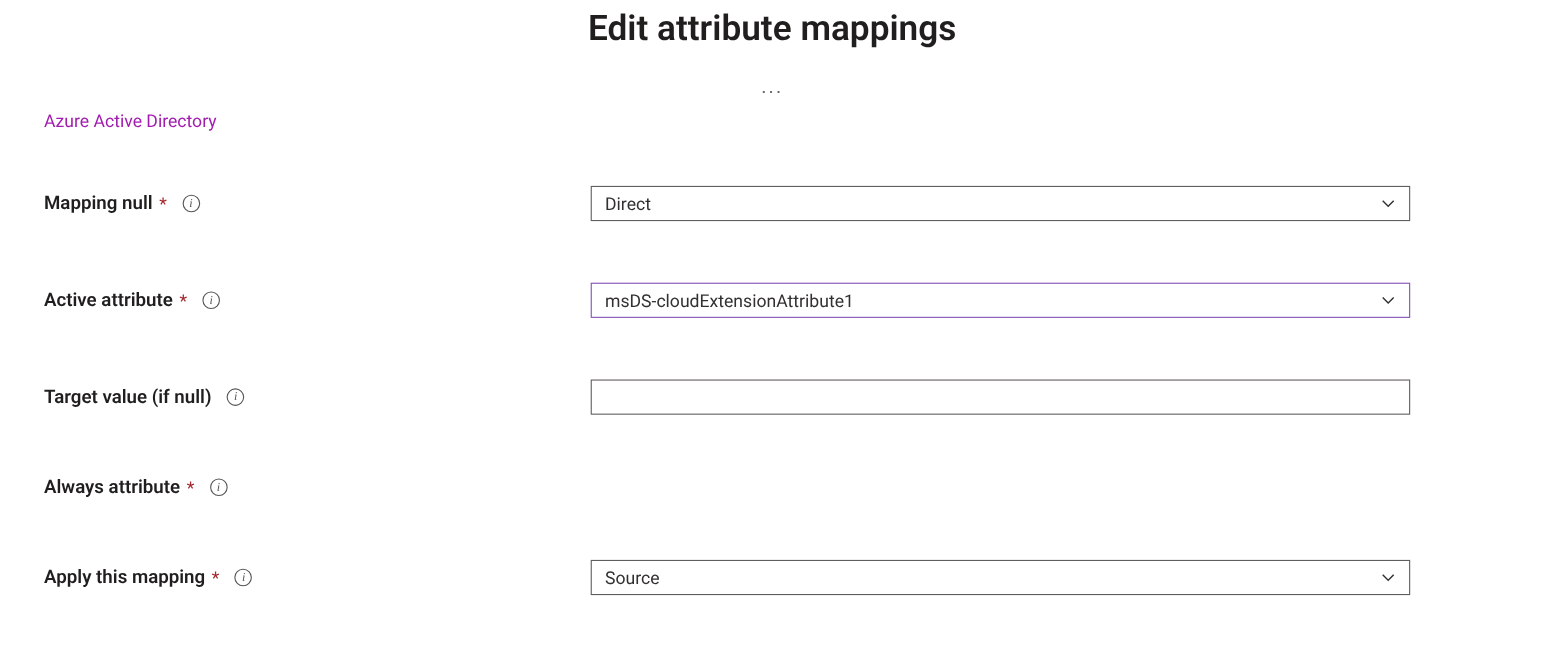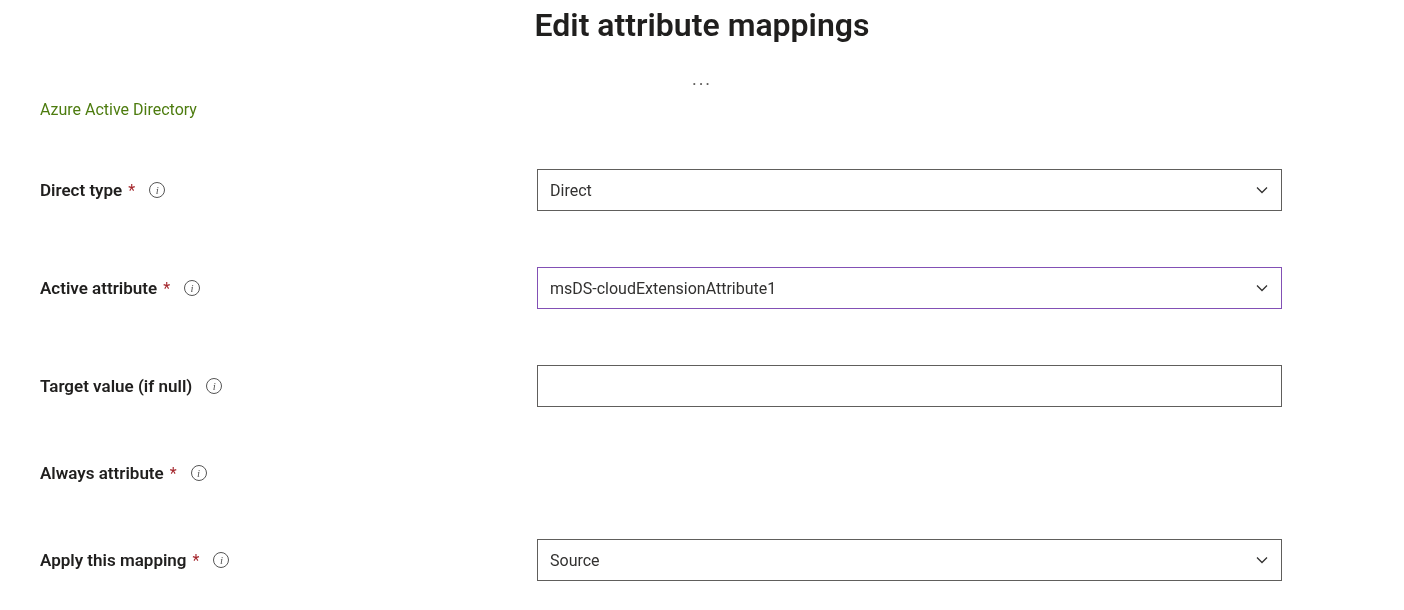--- a/index.html
+++ b/index.html
@@ -33,21 +33,21 @@
       color: #605e5c;
       letter-spacing: 2px;
       cursor: pointer;
       padding: 4px;
       line-height: 1;
       position: relative;
       top: 4px;
     }
     .subtitle {
       font-size: 16px;
-      color: #4d7c0f;
+      color: #a21caf;
       margin-top: 6px;
       font-weight: 400;
     }
     .form {
       display: flex;
       flex-direction: column;
       gap: 56px;
     }
     .form-row {
       display: flex;
@@ -85,21 +85,21 @@
       cursor: pointer;
       margin-left: 6px;
       line-height: 1;
     }
     .input-col {
       flex: 1;
       max-width: 745px;
     }
     .select-box, .text-input {
       width: 100%;
-      height: 42px;
+      height: 32px;
       border: 1px solid #605e5c;
       background: #fff;
       padding: 0 12px;
       font-size: 16px;
       font-family: inherit;
       color: #323130;
       display: flex;
       align-items: center;
       justify-content: space-between;
       cursor: pointer;
@@ -136,21 +136,21 @@
       <h1>Edit attribute mappings</h1>
       <span class="more-dots">···</span>
     </div>
     <div class="subtitle">Azure Active Directory</div>
   </div>
 
   <div class="form">
 
     <div class="form-row">
       <div class="label-col">
-        <span class="label-text">Direct type</span>
+        <span class="label-text">Mapping null</span>
         <span class="required">*</span>
         <span class="info-icon">i</span>
       </div>
       <div class="input-col">
         <div class="select-box">
           <span>Direct</span>
           <span class="chevron">
             <svg width="14" height="14" viewBox="0 0 14 14">
                 <path d="M2 4.5 L7 9.5 L12 4.5" stroke="#323130" stroke-width="1.3" fill="none"></path>
               </svg>

